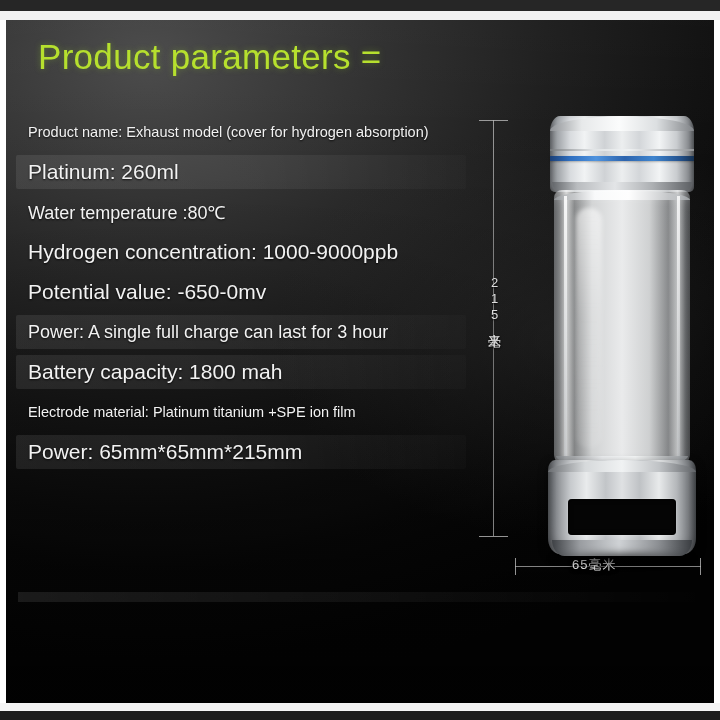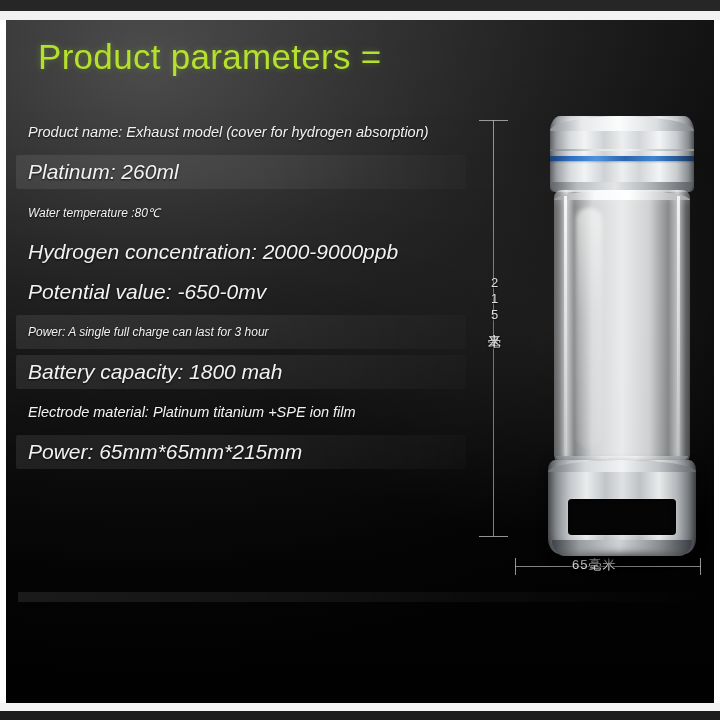--- a/index.html
+++ b/index.html
@@ -79,21 +79,20 @@
     text-shadow: 0 0 6px rgba(150,210,40,0.35);
     white-space: nowrap;
   }
 
   
   .specs {
     position: absolute;
     left: 0;
     top: 92px;
     width: 470px;
-    font-style: italic;
   }
   .spec-row {
     position: relative;
     height: 40px;
     display: flex;
     align-items: center;
     padding-left: 22px;
     box-sizing: border-box;
     color: #f2f2f2;
     white-space: nowrap;
@@ -109,21 +108,21 @@
     position: absolute;
     left: 10px;
     top: 3px;
     right: 10px;
     bottom: 3px;
     background: linear-gradient(90deg, rgba(255,255,255,0.085) 0%, rgba(255,255,255,0.065) 55%, rgba(255,255,255,0.015) 100%);
     border-radius: 2px;
     z-index: 1;
   }
   .sz-sm { font-size: 14.5px; }
-  .sz-md { font-size: 12px; }
+  .sz-md { font-size: 18px; }
   .sz-lg { font-size: 21px; }
 
   
   .note {
     position: absolute;
     left: 22px;
     top: 578px;
     width: 520px;
     font-size: 14.5px;
     line-height: 23px;
@@ -397,21 +396,21 @@
       <div class="spec-row sz-sm">
           <span class="txt">Product name: Exhaust model (cover for hydrogen absorption)</span>
         </div>
       <div class="spec-row sz-lg band">
           <span class="txt">Platinum: 260ml</span>
         </div>
       <div class="spec-row sz-md">
           <span class="txt">Water temperature :80℃</span>
         </div>
       <div class="spec-row sz-lg">
-          <span class="txt">Hydrogen concentration: 2000-9000ppb</span>
+          <span class="txt">Hydrogen concentration: 1000-9000ppb</span>
         </div>
       <div class="spec-row sz-lg">
           <span class="txt">Potential value: -650-0mv</span>
         </div>
       <div class="spec-row sz-md band">
           <span class="txt">Power: A single full charge can last for 3 hour</span>
         </div>
       <div class="spec-row sz-lg band">
           <span class="txt">Battery capacity: 1800 mah</span>
         </div>

